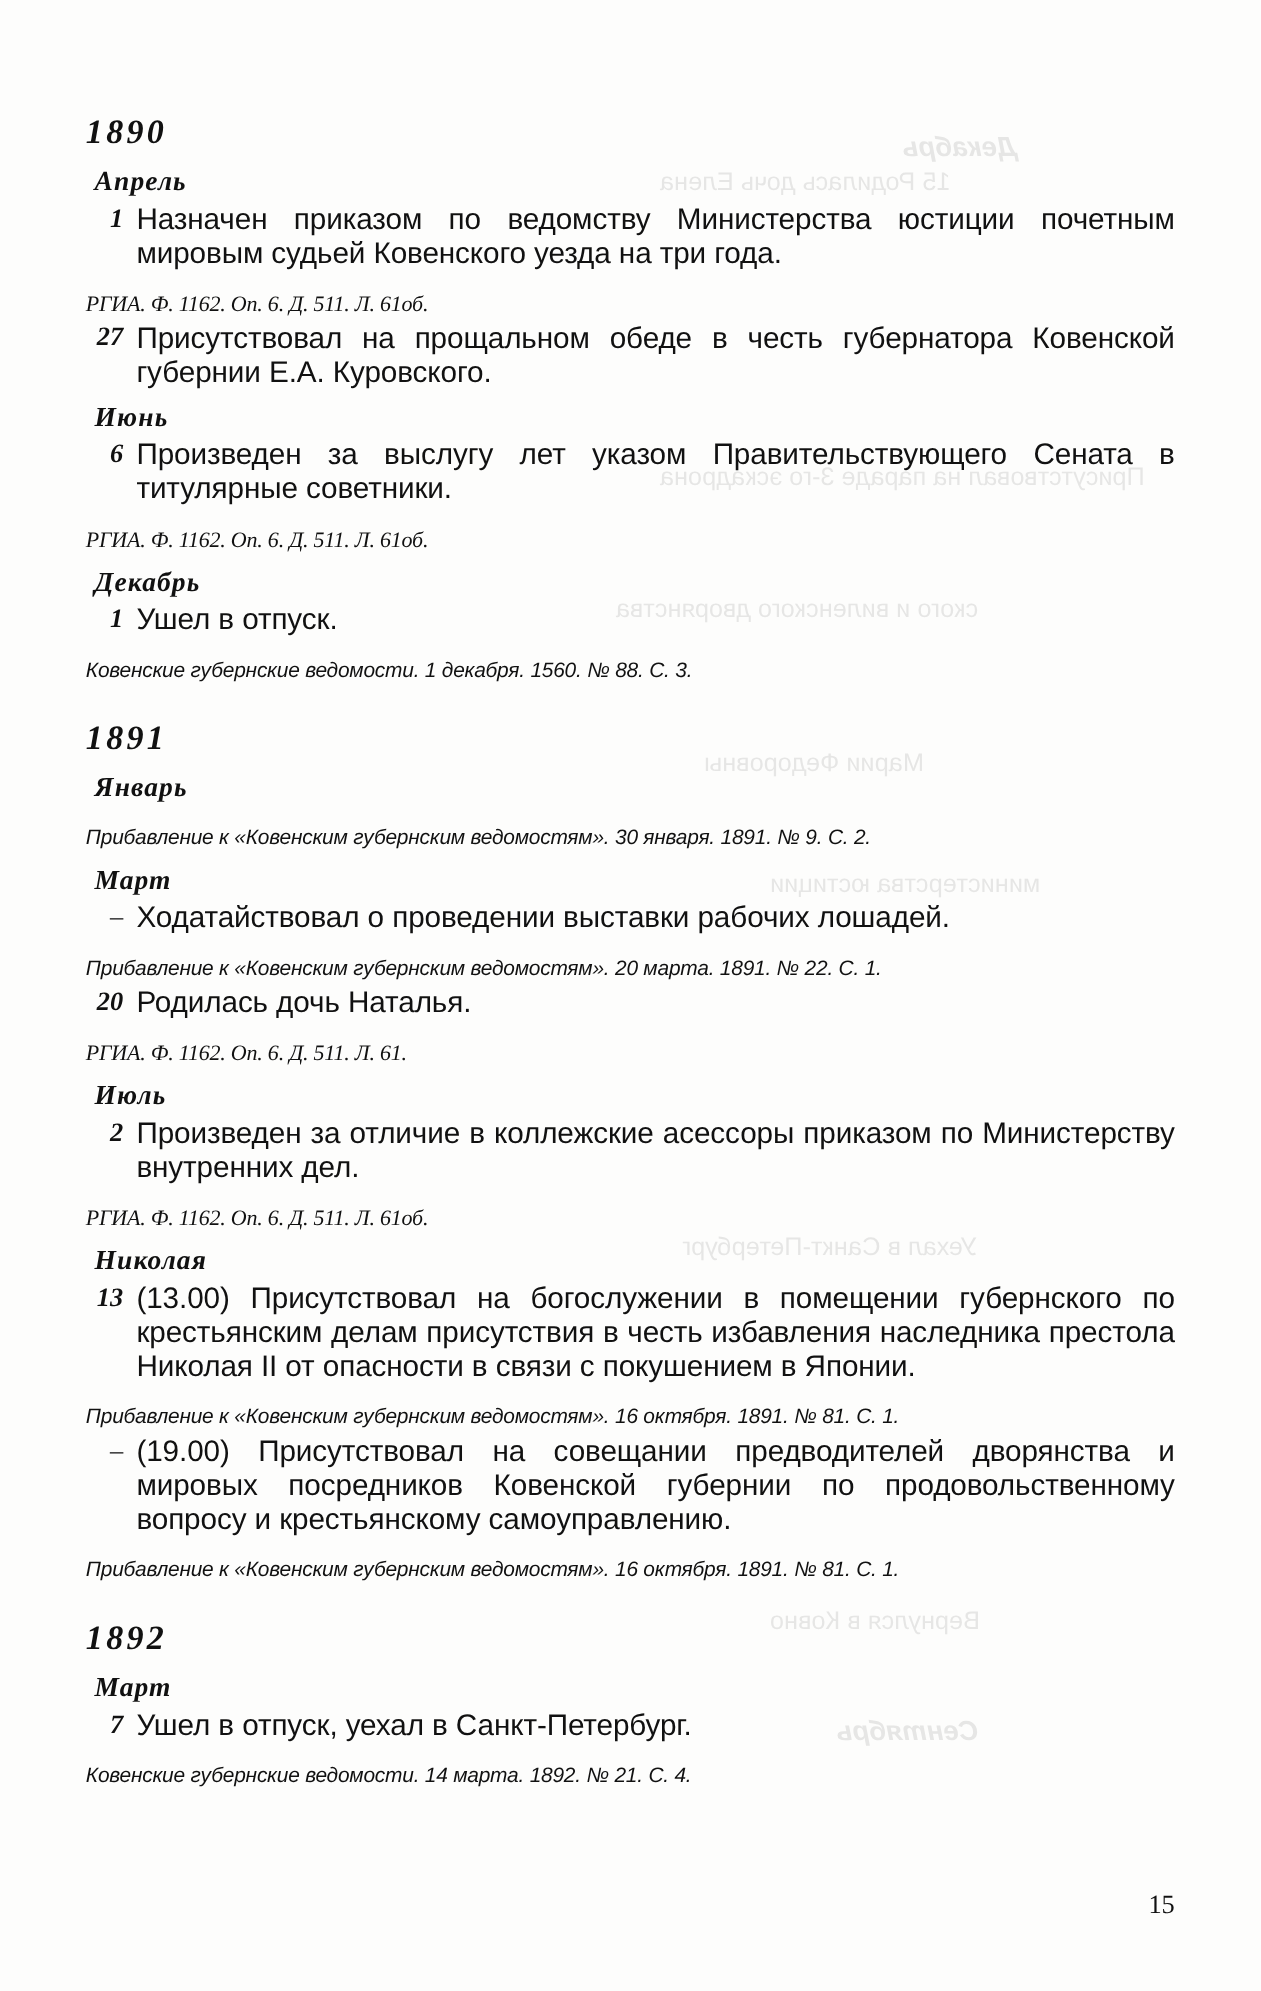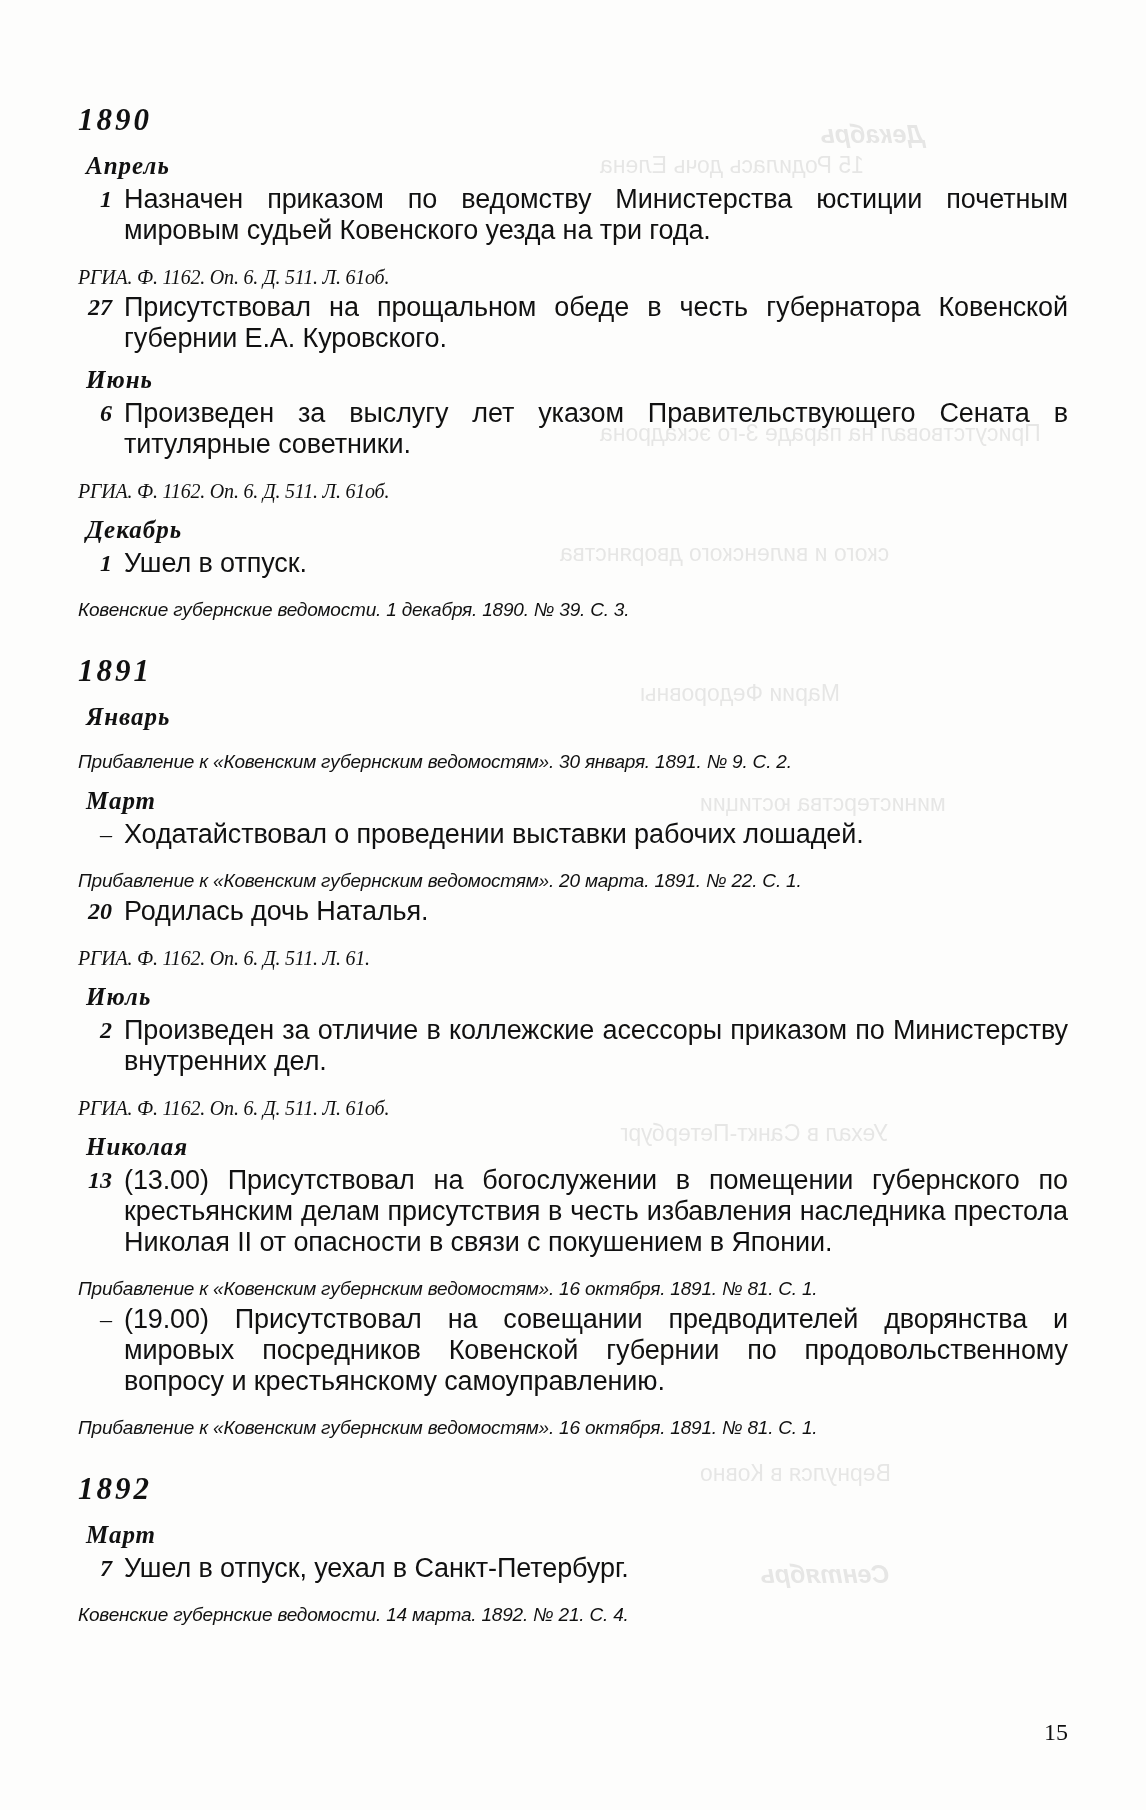--- a/index.html
+++ b/index.html
@@ -144,21 +144,21 @@
       <div class="day">6</div>
       <div class="text">Произведен за выслугу лет указом Правительствующего Сената в титулярные советники.</div>
     </div>
     <div class="source serif">РГИА. Ф. 1162. Оп. 6. Д. 511. Л. 61об.</div>
 
     <div class="month">Декабрь</div>
     <div class="entry">
       <div class="day">1</div>
       <div class="text">Ушел в отпуск.</div>
     </div>
-    <div class="source">Ковенские губернские ведомости. 1 декабря. 1890. № 39. С. 3.</div>
+    <div class="source">Ковенские губернские ведомости. 1 декабря. 1560. № 88. С. 3.</div>
 
     <div class="year">1891</div>
 
     <div class="month">Январь</div>
     <div class="source">Прибавление к «Ковенским губернским ведомостям». 30 января. 1891. № 9. С. 2.</div>
 
     <div class="month">Март</div>
     <div class="entry">
       <div class="day dash">–</div>
       <div class="text">Ходатайствовал о проведении выставки рабочих лошадей.</div>

